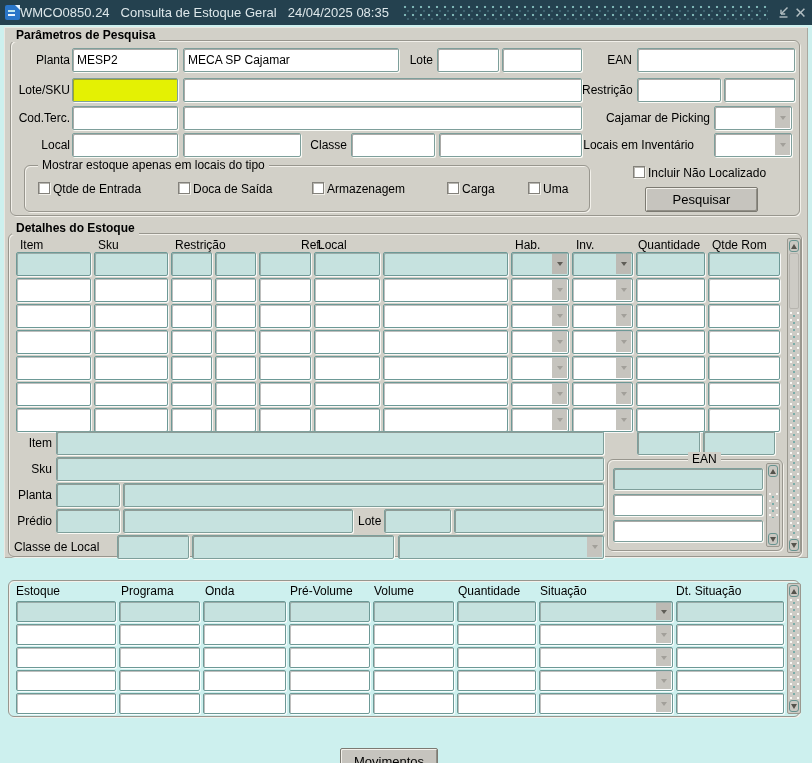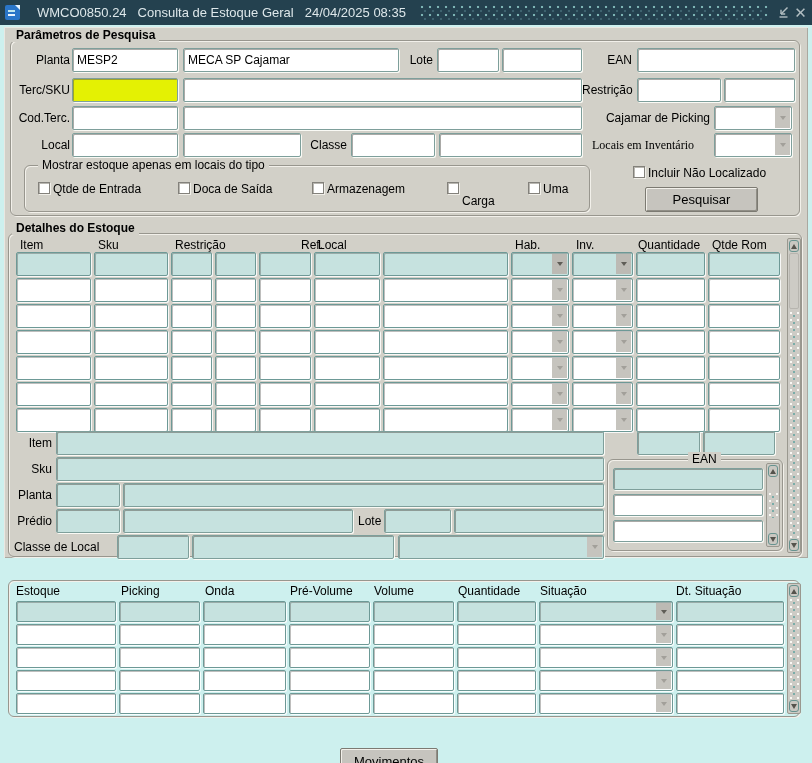--- a/index.html
+++ b/index.html
@@ -7,21 +7,21 @@
   body { background:#cdf0ee; font-family:"Liberation Sans",sans-serif; font-size:12px; color:#000; position:relative; }
 
   
   .titlebar { position:absolute; left:0; top:0; width:812px; height:25px; background:#24414f;
               display:flex; align-items:center; color:#dde7ea; font-size:13px; }
   .app-icon { width:15px; height:15px; background:#2a76c9; border-radius:2px; margin-left:5px; position:relative; flex:none; }
   .app-icon::before { content:""; position:absolute; right:0; top:0; border-left:5px solid transparent; border-top:5px solid #e8f4ff; }
   .app-icon::after  { content:""; position:absolute; left:3px; top:5px; width:7px; height:2px; background:#bfe6ee;
                       box-shadow:0 4px 0 #e8f4ff; }
   .tb-text { margin-left:11px; white-space:nowrap; }
-  .tb-text.prog { margin-left:17px; }
+  .tb-text.prog { margin-left:0; }
   .tb-hatch { flex:1; height:15px; margin:0 8px 0 14px; background-color:#24414f;
               background-image:radial-gradient(circle at 2px 2px,#7db4b4 1.1px,transparent 1.6px),
                                radial-gradient(circle at 5px 6px,#3d626e 1.1px,transparent 1.6px);
               background-size:8px 8px; }
   .tb-btn { flex:none; width:15px; height:16px; display:flex; align-items:center; justify-content:center;
             color:#b2bec2; cursor:default; }
   .tb-btn.close { font-size:15px; margin:0 4px 0 2px; }
 
   
   .canvas { position:absolute; background:#d2d0c8; box-shadow:inset 1px 1px 0 #e9e7e1, inset -1px -1px 0 #aaa8a0; }
@@ -107,21 +107,21 @@
 
 <span class="lbl r" style="left:8px;  top:53px; width:62px;">Planta</span>
 <div class="fld" style="left:72px;  top:48px; width:106px;">MESP2</div>
 <div class="fld" style="left:183px; top:48px; width:216px;">MECA SP Cajamar</div>
 <span class="lbl r" style="left:401px; top:53px; width:32px;">Lote</span>
 <div class="fld" style="left:437px; top:48px; width:62px;"></div>
 <div class="fld" style="left:502px; top:48px; width:80px;"></div>
 <span class="lbl r" style="left:598px; top:53px; width:34px;">EAN</span>
 <div class="fld" style="left:637px; top:48px; width:158px;"></div>
 
-<span class="lbl r" style="left:8px; top:83px; width:62px;">Terc/SKU</span>
+<span class="lbl r" style="left:8px; top:83px; width:62px;">Lote/SKU</span>
 <div class="fld hl" style="left:72px;  top:78px; width:106px;"></div>
 <div class="fld" style="left:183px; top:78px; width:399px;"></div>
 <span class="lbl r" style="left:582px; top:83px; width:50px;">Restrição</span>
 <div class="fld" style="left:637px; top:78px; width:84px;"></div>
 <div class="fld" style="left:724px; top:78px; width:71px;"></div>
 
 <span class="lbl r" style="left:8px; top:111px; width:62px;">Cod.Terc.</span>
 <div class="fld" style="left:72px;  top:106px; width:106px;"></div>
 <div class="fld" style="left:183px; top:106px; width:399px;"></div>
 <span class="lbl r" style="left:580px; top:111px; width:130px;">Cajamar de Picking</span>
@@ -130,38 +130,38 @@
       <i class="tri"></i>
     </span>
 </div>
 
 <span class="lbl r" style="left:8px; top:138px; width:62px;">Local</span>
 <div class="fld" style="left:72px;  top:133px; width:106px;"></div>
 <div class="fld" style="left:183px; top:133px; width:118px;"></div>
 <span class="lbl r" style="left:305px; top:138px; width:42px;">Classe</span>
 <div class="fld" style="left:351px; top:133px; width:84px;"></div>
 <div class="fld" style="left:439px; top:133px; width:143px;"></div>
-<span class="lbl r" style="left:564px; top:138px; width:130px;font-family:Liberation Serif, serif;">Locais em Inventário</span>
+<span class="lbl r" style="left:564px; top:138px; width:130px;">Locais em Inventário</span>
 <div class="fld" style="left:714px; top:133px; width:78px;">
   <span class="dd-btn faint">
       <i class="tri"></i>
     </span>
 </div>
 
 <div class="groupbox" style="left:24px; top:165px; width:566px; height:47px;"></div>
 <span class="section-title" style="left:38px; top:158px; font-weight:normal;">Mostrar estoque apenas em locais do tipo</span>
 
 <span class="cb" style="left:38px;  top:182px;"></span>
 <span class="lbl" style="left:53px;  top:182px;">Qtde de Entrada</span>
 <span class="cb" style="left:178px; top:182px;"></span>
 <span class="lbl" style="left:193px; top:182px;">Doca de Saída</span>
 <span class="cb" style="left:312px; top:182px;"></span>
 <span class="lbl" style="left:327px; top:182px;">Armazenagem</span>
 <span class="cb" style="left:447px; top:182px;"></span>
-<span class="lbl" style="left:462px; top:194px;">Carga</span>
+<span class="lbl" style="left:462px; top:182px;">Carga</span>
 <span class="cb" style="left:528px; top:182px;"></span>
 <span class="lbl" style="left:543px; top:182px;">Uma</span>
 
 <span class="cb" style="left:633px; top:166px;"></span>
 <span class="lbl" style="left:648px; top:166px;">Incluir Não Localizado</span>
 <div class="btn" style="left:645px; top:187px; width:113px; height:25px;">Pesquisar</div>
 
 <span class="section-title" style="left:12px; top:221px;">Detalhes do Estoque</span>
 <div class="groupbox" style="left:8px; top:233px; width:794px; height:324px;"></div>
 
@@ -376,21 +376,21 @@
     </div>
   <div class="dots" style="top:28px; height:26px;"></div>
   <div class="sbtn down">
       <i class="tri-down"></i>
     </div>
 </div>
 
 <div class="groupbox" style="left:8px; top:580px; width:792px; height:137px; overflow:hidden;"></div>
 
 <span class="hdr" style="left:16px;  top:584px;">Estoque</span>
-<span class="hdr" style="left:121px; top:584px;">Picking</span>
+<span class="hdr" style="left:121px; top:584px;">Programa</span>
 <span class="hdr" style="left:205px; top:584px;">Onda</span>
 <span class="hdr" style="left:290px; top:584px;">Pré-Volume</span>
 <span class="hdr" style="left:374px; top:584px;">Volume</span>
 <span class="hdr" style="left:458px; top:584px;">Quantidade</span>
 <span class="hdr" style="left:540px; top:584px;">Situação</span>
 <span class="hdr" style="left:676px; top:584px;">Dt. Situação</span>
 
 <div class="grid-host" id="bot-grid" style="left:16px; top:601px; width:770px; height:115px;">
     <div class="trow" style="top: 0px; height: 21px;">
       <div class="cell active" style="width: 100px;"></div>

